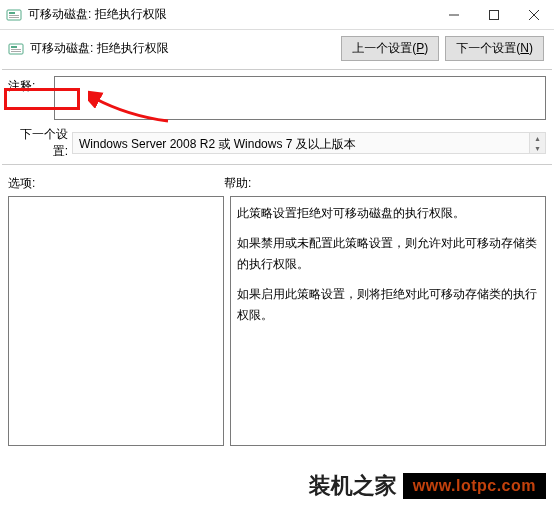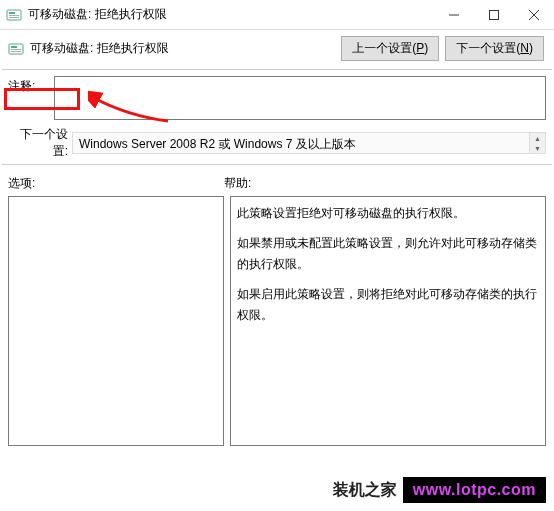--- a/index.html
+++ b/index.html
@@ -40,22 +40,22 @@
 
 .labels-row { display: flex; padding: 10px 8px 4px 8px; }
 .labels-row .left { width: 216px; }
 .panels { display: flex; padding: 0 8px 8px 8px; gap: 6px; height: 258px; }
 .panel { border: 1px solid #7a7a7a; background: #fff; overflow: hidden; padding: 6px; }
 .panel.left { width: 216px; }
 .panel.right { flex: 1; line-height: 1.8; }
 .panel.right p { margin-bottom: 8px; }
 
 .watermark { position: absolute; right: 8px; bottom: 8px; display: flex; align-items: center; }
-.watermark .zh { font-size: 16px; font-weight: bold; color: #222; padding: 2px 6px; }
-.watermark .url { background: #000; color: #d946ef; font-size: 16px; padding: 4px 10px; font-weight: bold; letter-spacing: 0.5px; }
+.watermark .zh { font-size: 22px; font-weight: bold; color: #222; padding: 2px 6px; }
+.watermark .url { background: #000; color: #c2410c; font-size: 16px; padding: 4px 10px; font-weight: bold; letter-spacing: 0.5px; }
 </style>
 </head>
 <body>
 
 <div class="titlebar">
   <span class="title-icon">
     <svg viewBox="0 0 16 16">
         <rect x="1" y="3" width="14" height="10" rx="1" fill="#fff" stroke="#5a8" stroke-width="1"></rect>
         <rect x="3" y="5" width="6" height="2" fill="#5a8"></rect>
         <rect x="3" y="8" width="10" height="1" fill="#aaa"></rect>

